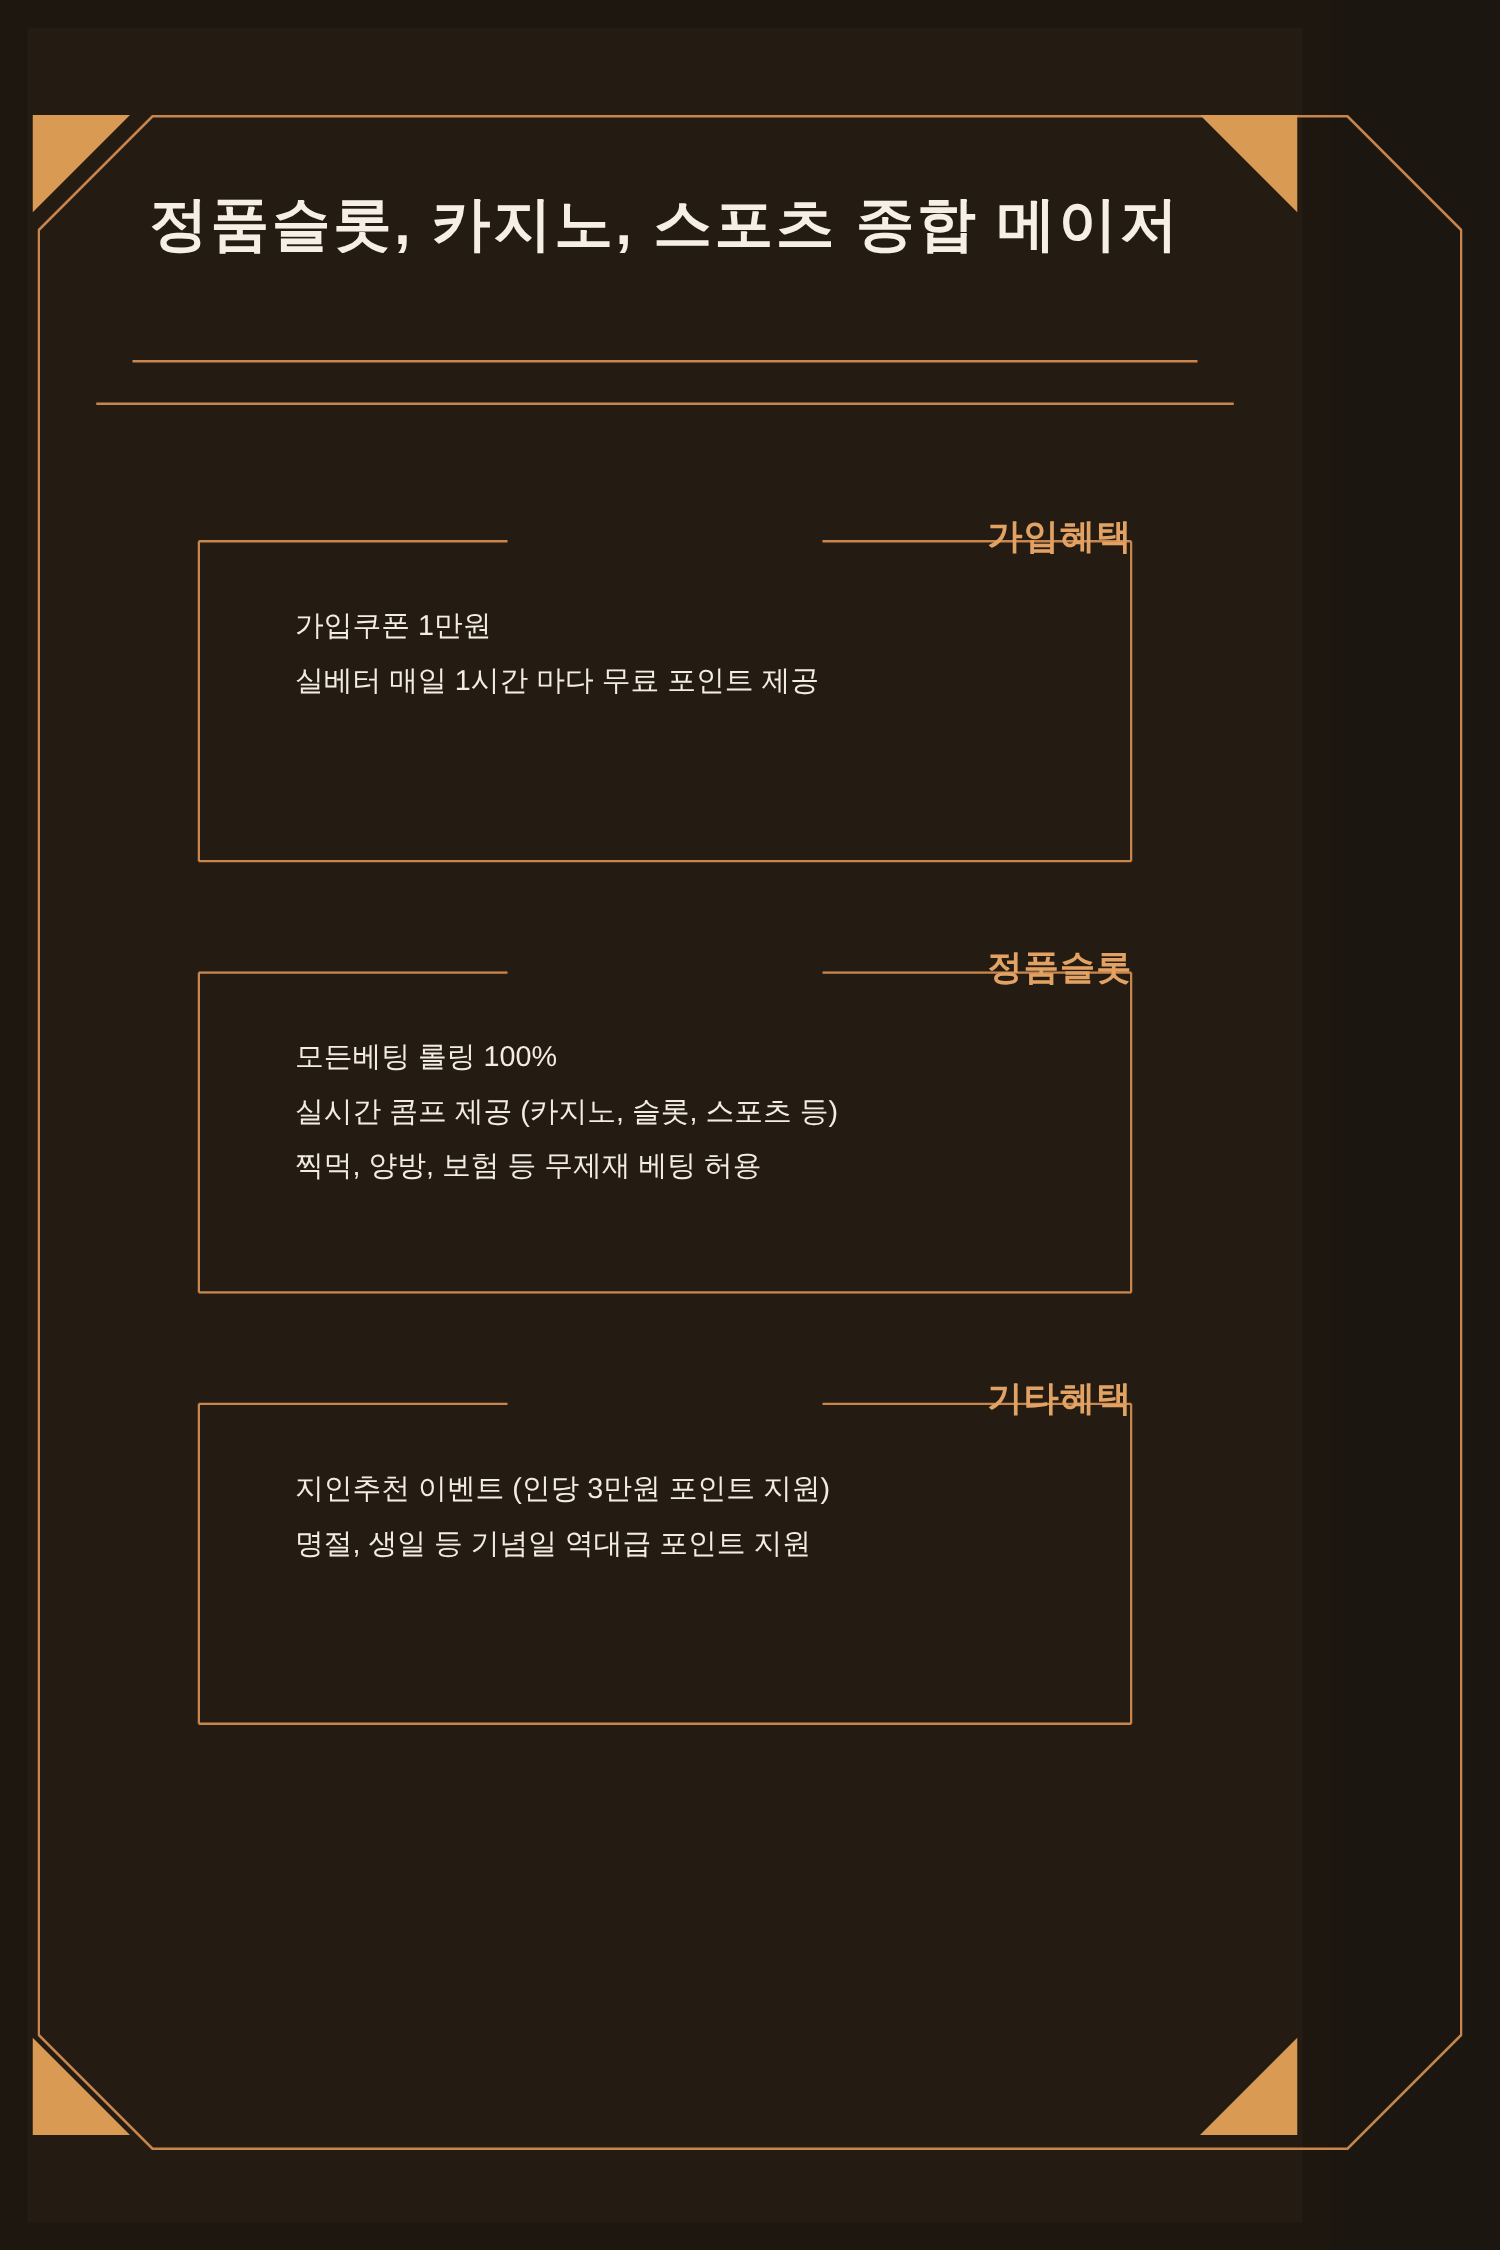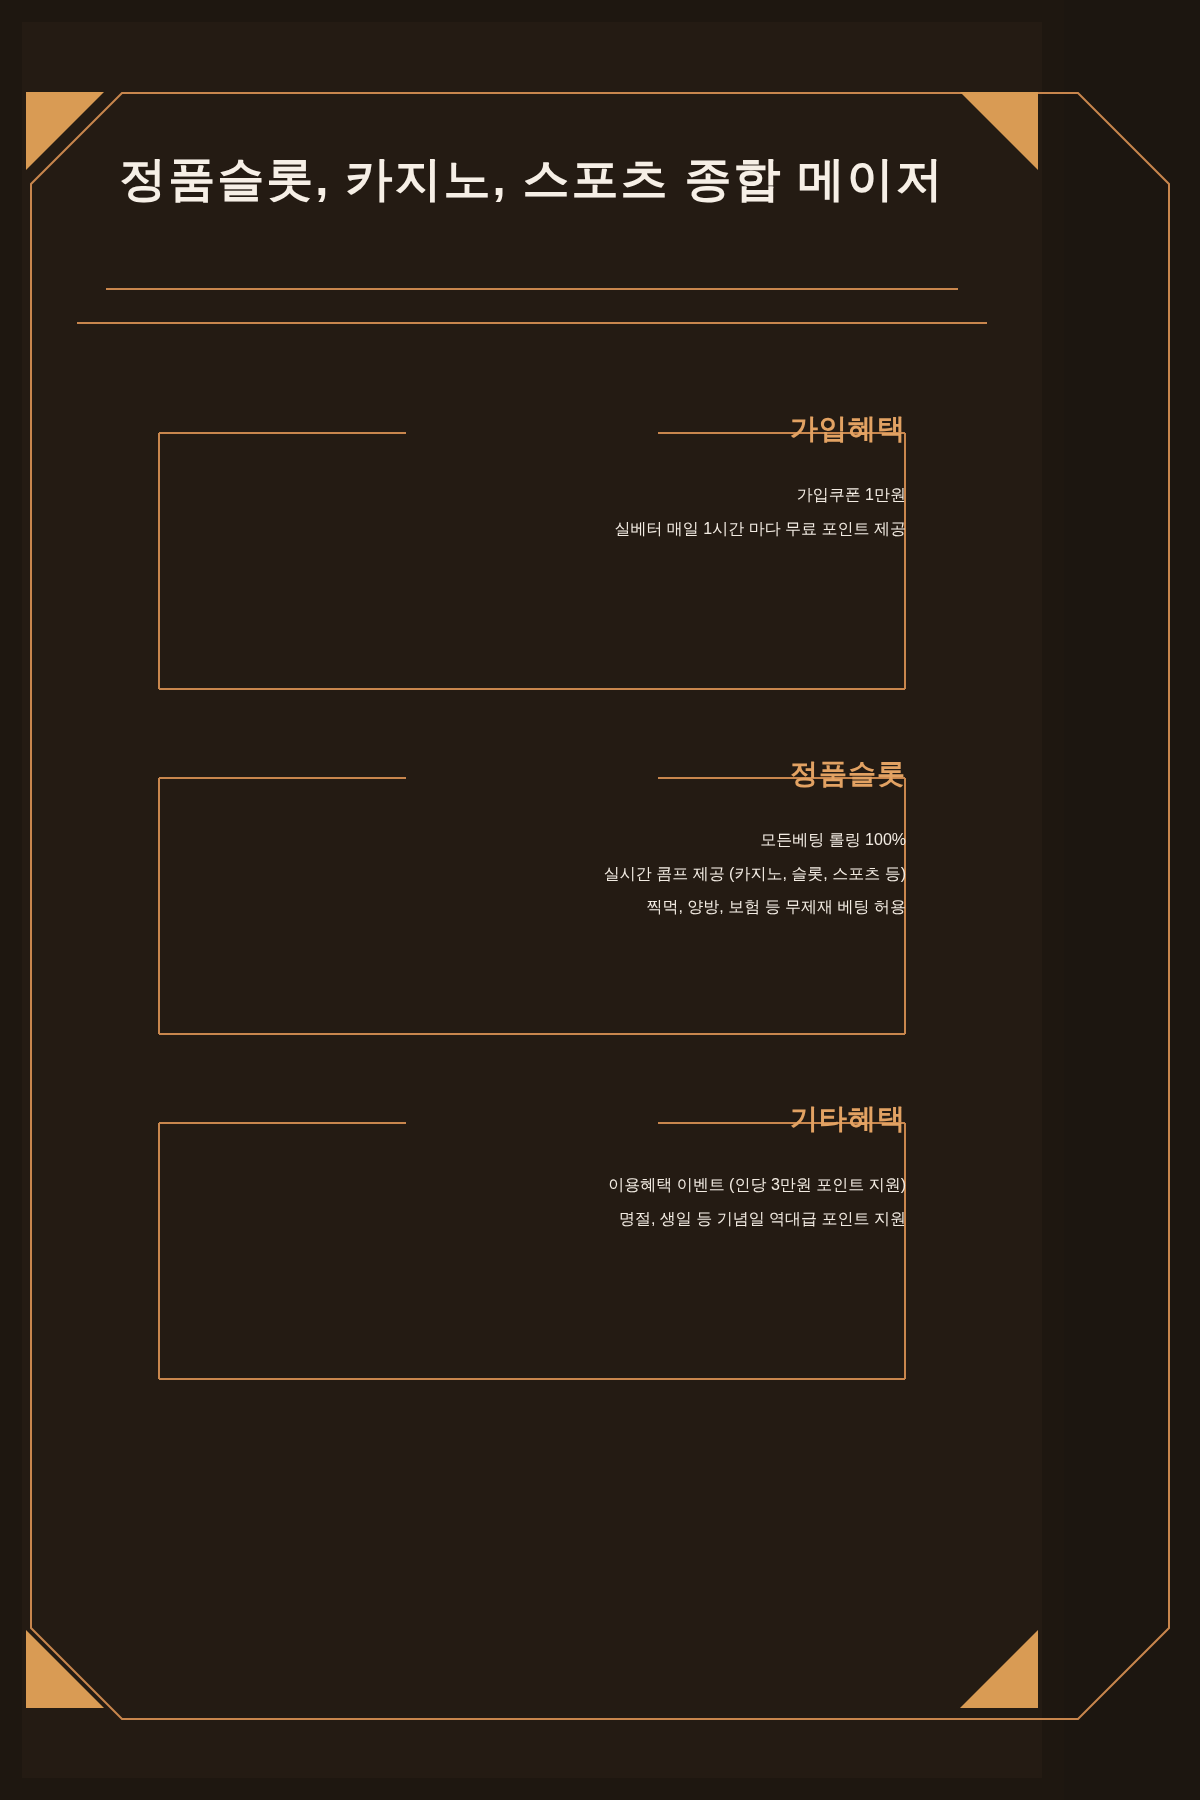--- a/index.html
+++ b/index.html
@@ -138,26 +138,25 @@
   }
 
   .panel-lines {
     position: relative;
     z-index: 2;
     padding-left: 78px;
   }
   .panel-lines p {
     margin: 0 0 11px 0;
     color: #f3ece3;
-    font-size: 16px;
+    font-size: 23px;
     line-height: 1.42;
     white-space: nowrap;
-    text-align: right;
-  }
-  .panel-lines p:last-child { margin-bottom: 0; margin-left: 21px; }
+  }
+  .panel-lines p:last-child { margin-bottom: 0; }
 </style>
 </head>
 <body>
 
 <div class="poster">
   <div class="inner"></div>
 
   <div class="frame">
     <svg width="1140" height="1628" viewBox="0 0 1140 1628" fill="none" aria-hidden="true">
       <polygon points="92,1 1048,1 1139,92 1139,1536 1048,1627 92,1627 1,1536 1,92" stroke="#c8864d" stroke-width="2" fill="none"></polygon>
@@ -224,19 +223,19 @@
     </section>
 
     <section class="panel">
       <div class="box">
         <svg width="748" height="258" viewBox="0 0 748 258" fill="none" aria-hidden="true">
           <path d="M1,1 H248 M500,1 H747 M1,1 V257 M747,1 V257 M1,257 H747" stroke="#c8864d" stroke-width="2" fill="none"></path>
         </svg>
       </div>
       <div class="panel-title">기타혜택</div>
       <div class="panel-lines">
-        <p>이용혜택 이벤트 (인당 3만원 포인트 지원)</p>
+        <p>지인추천 이벤트 (인당 3만원 포인트 지원)</p>
         <p>명절, 생일 등 기념일 역대급 포인트 지원</p>
       </div>
     </section>
 
   </div>
 </div>
 
 </body></html>

